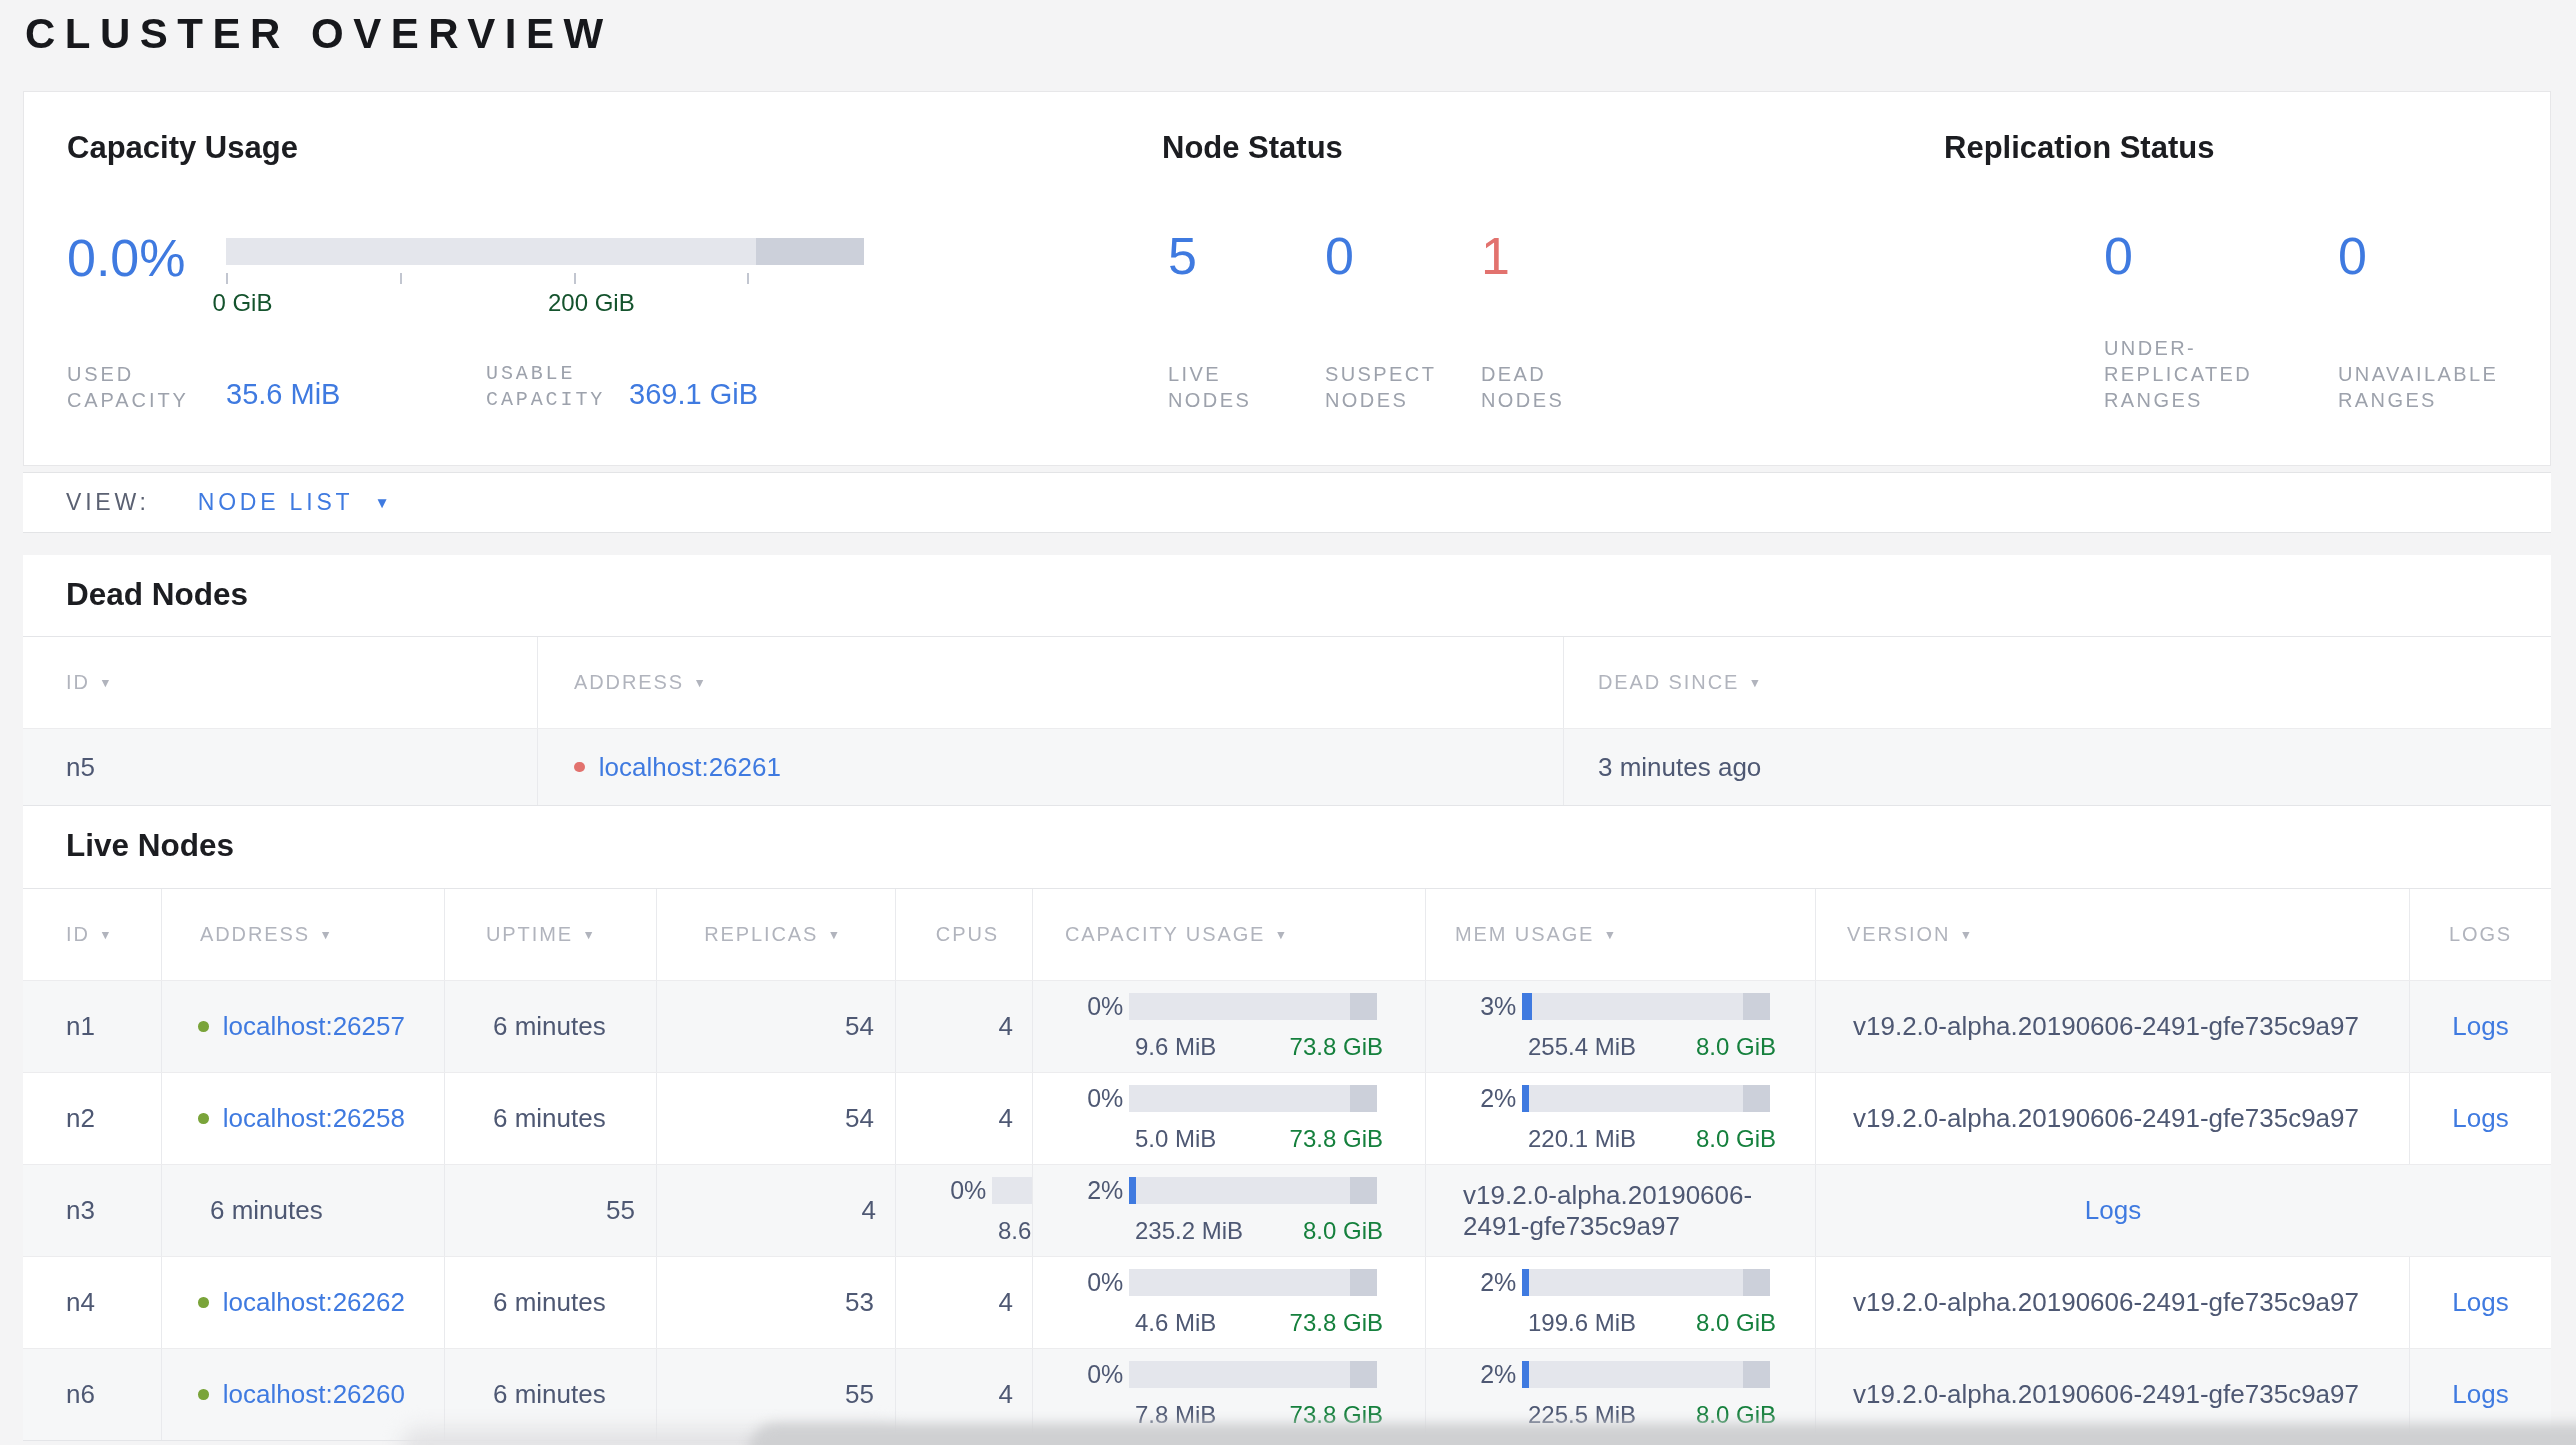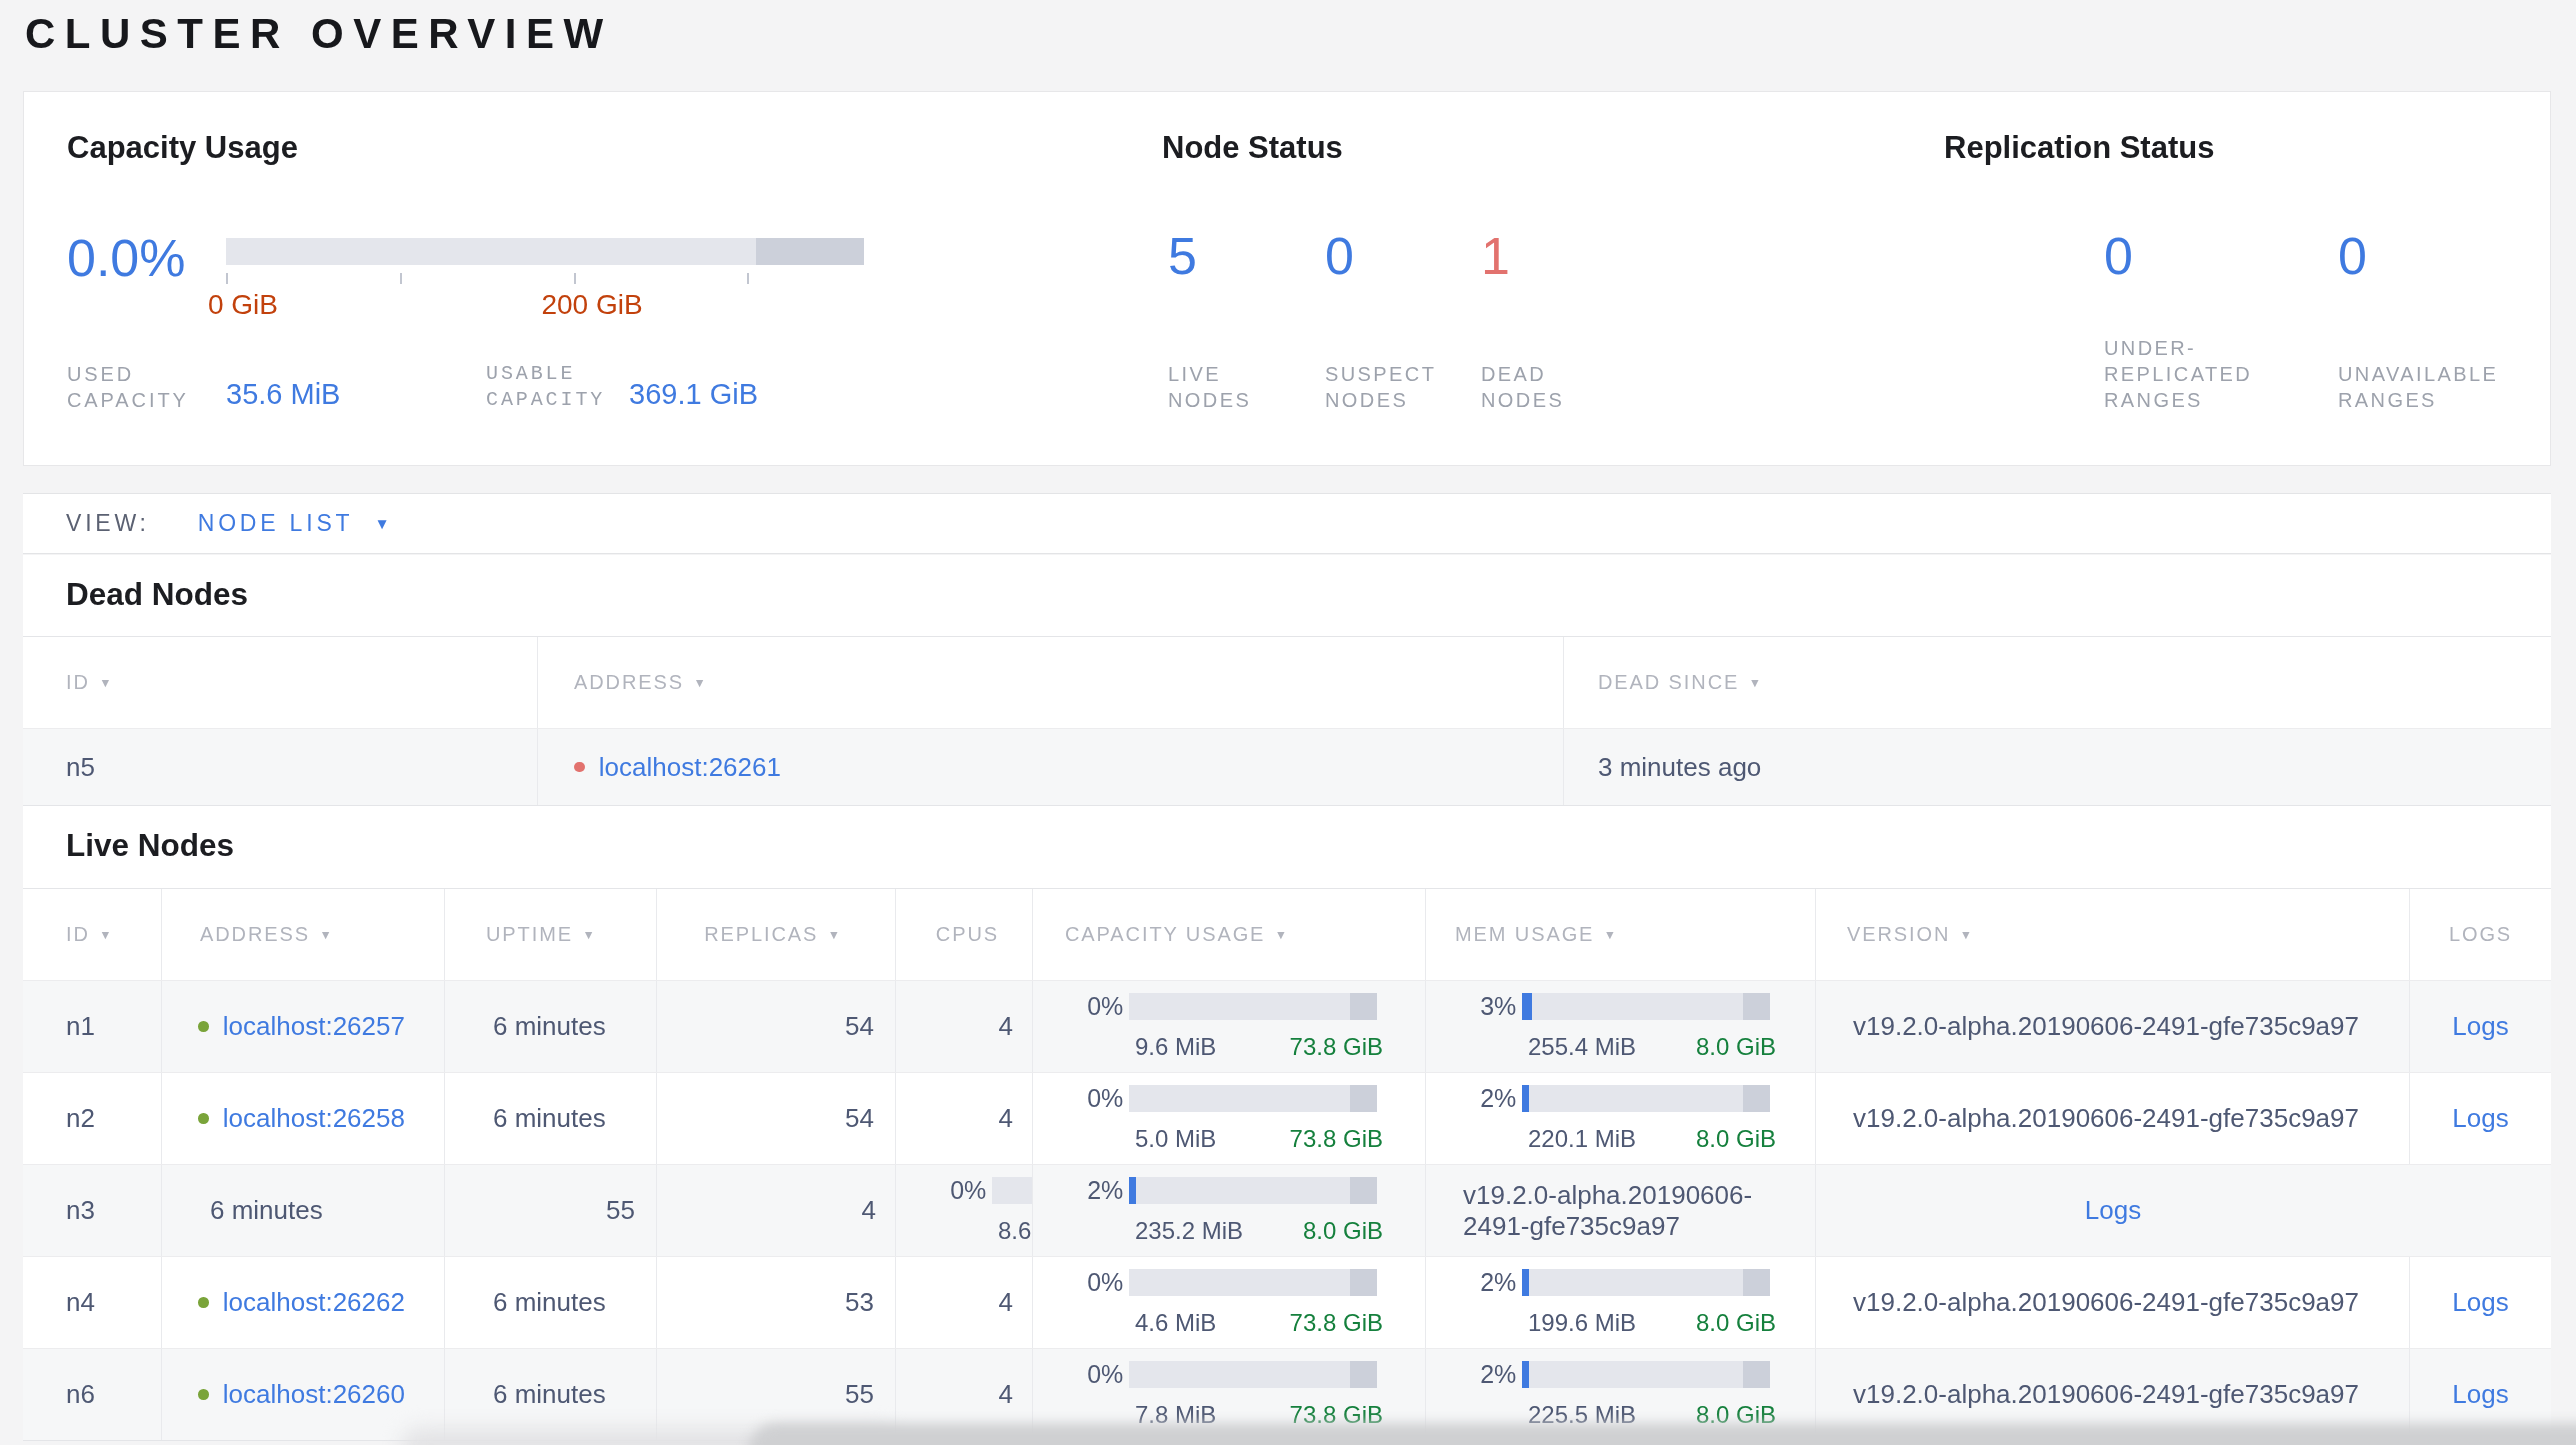--- a/index.html
+++ b/index.html
@@ -18,38 +18,38 @@
   .h-cap { left:43px; } .h-node { left:1138px; } .h-repl { left:1920px; }
 
   .big-pct { position:absolute; left:43px; top:136px; font-size:52px; font-weight:500; color:#3f7ae0; }
 
   .sum-bar { position:absolute; left:202px; top:146px; width:638px; height:27px; background:#e4e6ec; }
   .sum-bar .bar-cap { position:absolute; right:0; top:0; width:17%; height:100%; background:#ccd0da; }
   .sum-bar .bar-fill { position:absolute; left:0; top:0; height:100%; background:#3f7ae0; }
 
   .axis { position:absolute; left:202px; top:181px; width:638px; height:43px; }
   .tick { position:absolute; top:0; width:1.9px; height:10.5px; background:#c2c6d0; }
-  .tick-label { position:absolute; top:16px; font-size:28px; color:#c2410c; white-space:nowrap; transform:translateX(-45%); }
+  .tick-label { position:absolute; top:16px; font-size:24px; color:#14532d; white-space:nowrap; transform:translateX(-45%); }
 
   .capstat-label { position:absolute; top:269px; width:172px; font-size:20px; letter-spacing:2.9px;
     line-height:26px; color:#9da2ac; }
   .capstat-value { position:absolute; top:286px; font-size:29px; color:#3f7ae0; }
   .lab-used { left:43px; } .val-used { left:202px; }
   .lab-usable { left:462px;font-family:Liberation Mono, monospace; } .val-usable { left:605px; }
 
   .metric { position:absolute; top:134px; height:187px; }
   .metric-value { font-size:52px; font-weight:500; color:#3f7ae0; }
   .metric-value.red { color:#e2726e; }
   .metric-label { position:absolute; bottom:0; left:0; font-size:20px; letter-spacing:2.4px;
     line-height:26px; color:#9da2ac; }
   .m-n1 { left:1144px; width:129px; } .m-n2 { left:1301px; width:143px; } .m-n3 { left:1457px; width:129px; }
   .m-r1 { left:1926px; width:129px; } .m-r2 { left:2080px; width:196px; } .m-r3 { left:2314px; width:220px; }
 
   
-  .view-bar { position:absolute; top:493px; left:23px; width:2528px; height:61px; background:#ffffff;
+  .view-bar { position:absolute; top:472px; left:23px; width:2528px; height:61px; background:#ffffff;
     border-top:1px solid #e3e4e6; border-bottom:1px solid #e3e4e6;
     display:flex; align-items:center; padding-left:43px; }
   .view-label { font-size:23px; letter-spacing:3.8px; color:#5b6172; }
   .view-select { display:flex; align-items:center; margin-left:48px; cursor:pointer; }
   .view-selected { font-size:23px; letter-spacing:3.8px; color:#3f7ae0; font-weight:500; }
   .view-caret { margin-left:21px; font-size:15.3px; color:#3f7ae0; }
 
   
   .content { position:absolute; top:555px; left:23px; width:2528px; background:#ffffff; }
   .section-title { margin:21px 0 0 43px; font-size:31.5px; font-weight:700; color:#1c1d21; }

